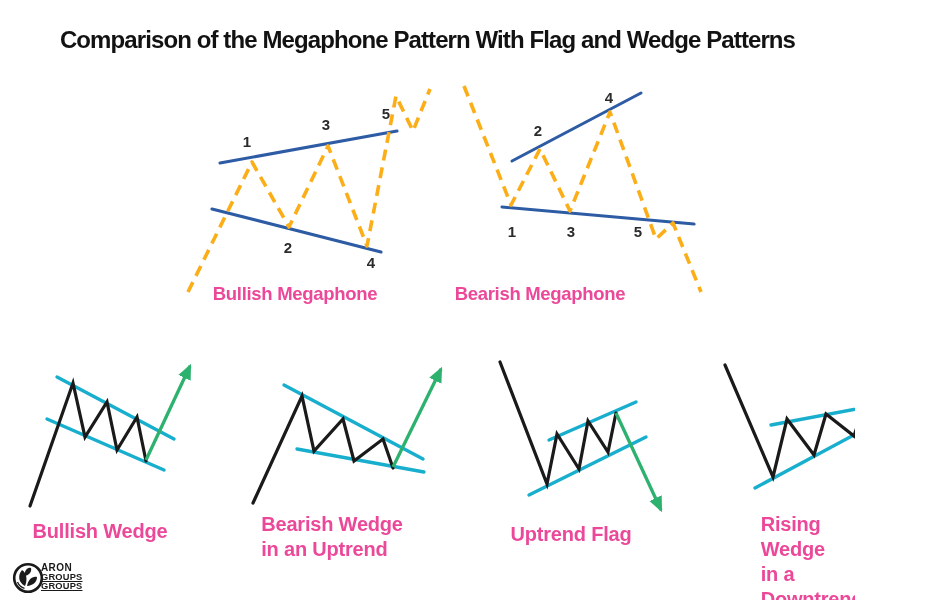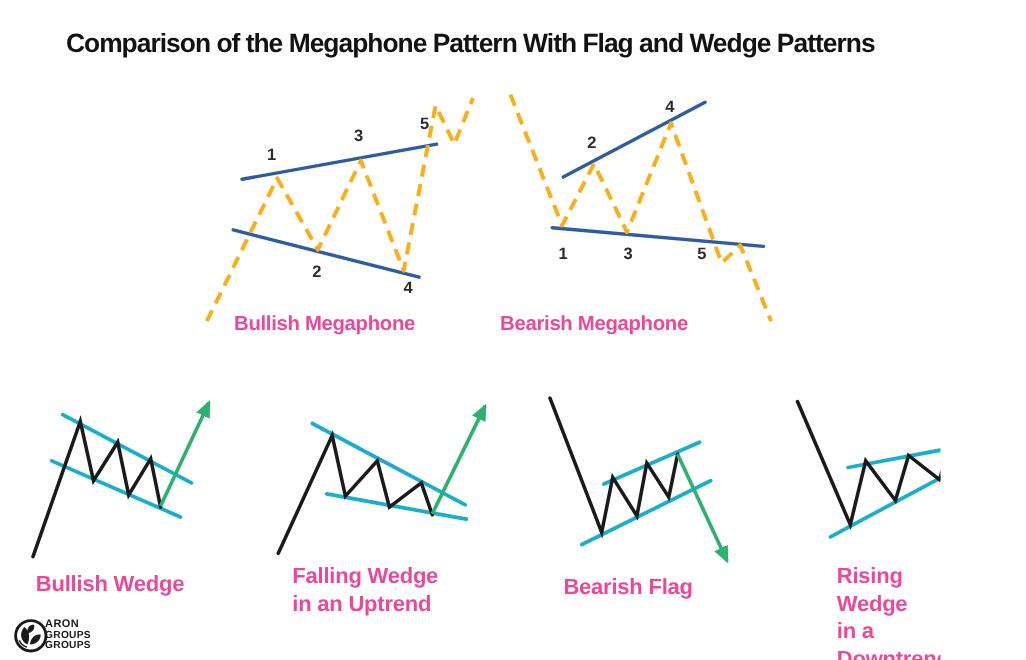--- a/index.html
+++ b/index.html
@@ -29,21 +29,21 @@
     position:absolute;transform:translateX(-50%);
     font-weight:700;color:#ec4899;text-align:left;white-space:pre-line;
   }
   .mega-cap{font-size:18.5px;letter-spacing:-0.3px;}
   .pat-cap{font-size:20px;line-height:25px;letter-spacing:-0.2px;}
   .logo-text{
     position:absolute;left:41px;top:562px;display:flex;flex-direction:column;
     color:#1a1a1a;font-weight:700;
   }
   .logo-name{font-size:10px;line-height:11px;letter-spacing:0.4px;}
-  .logo-sub{font-size:9.3px;line-height:8.6px;letter-spacing:0.2px;}
+  .logo-sub{font-size:9.3px;line-height:8.6px;letter-spacing:0.2px;text-decoration:underline;}
 </style>
 </head>
 <body>
 
 <div class="canvas">
 
   <h1 class="title">Comparison of the Megaphone Pattern With Flag and Wedge Patterns</h1>
 
   <svg class="drawing" width="933" height="600" viewBox="0 0 933 600" aria-hidden="true">
     <defs>
@@ -110,23 +110,23 @@
   <span class="pt" style="left:512px;top:231px">1</span>
   <span class="pt" style="left:538px;top:130px">2</span>
   <span class="pt" style="left:571px;top:231px">3</span>
   <span class="pt" style="left:609px;top:97px">4</span>
   <span class="pt" style="left:638px;top:231px">5</span>
 
   <div class="caption mega-cap" style="left:295px;top:283px">Bullish Megaphone</div>
   <div class="caption mega-cap" style="left:540px;top:283px">Bearish Megaphone</div>
 
   <div class="caption pat-cap" style="left:100px;top:519px">Bullish Wedge</div>
-  <div class="caption pat-cap" style="left:332px;top:512px">Falling Wedge
+  <div class="caption pat-cap" style="left:332px;top:512px">Bearish Wedge
 in an Uptrend</div>
-  <div class="caption pat-cap" style="left:571px;top:522px">Bearish Flag</div>
+  <div class="caption pat-cap" style="left:571px;top:522px">Uptrend Flag</div>
   <div class="caption pat-cap" style="left:812px;top:512px">Rising Wedge
 in a Downtrend</div>
 
   <div class="logo-text">
     <span class="logo-name">ARON</span>
     <span class="logo-sub">GROUPS</span>
     <span class="logo-sub">GROUPS</span>
   </div>
 
 </div>

